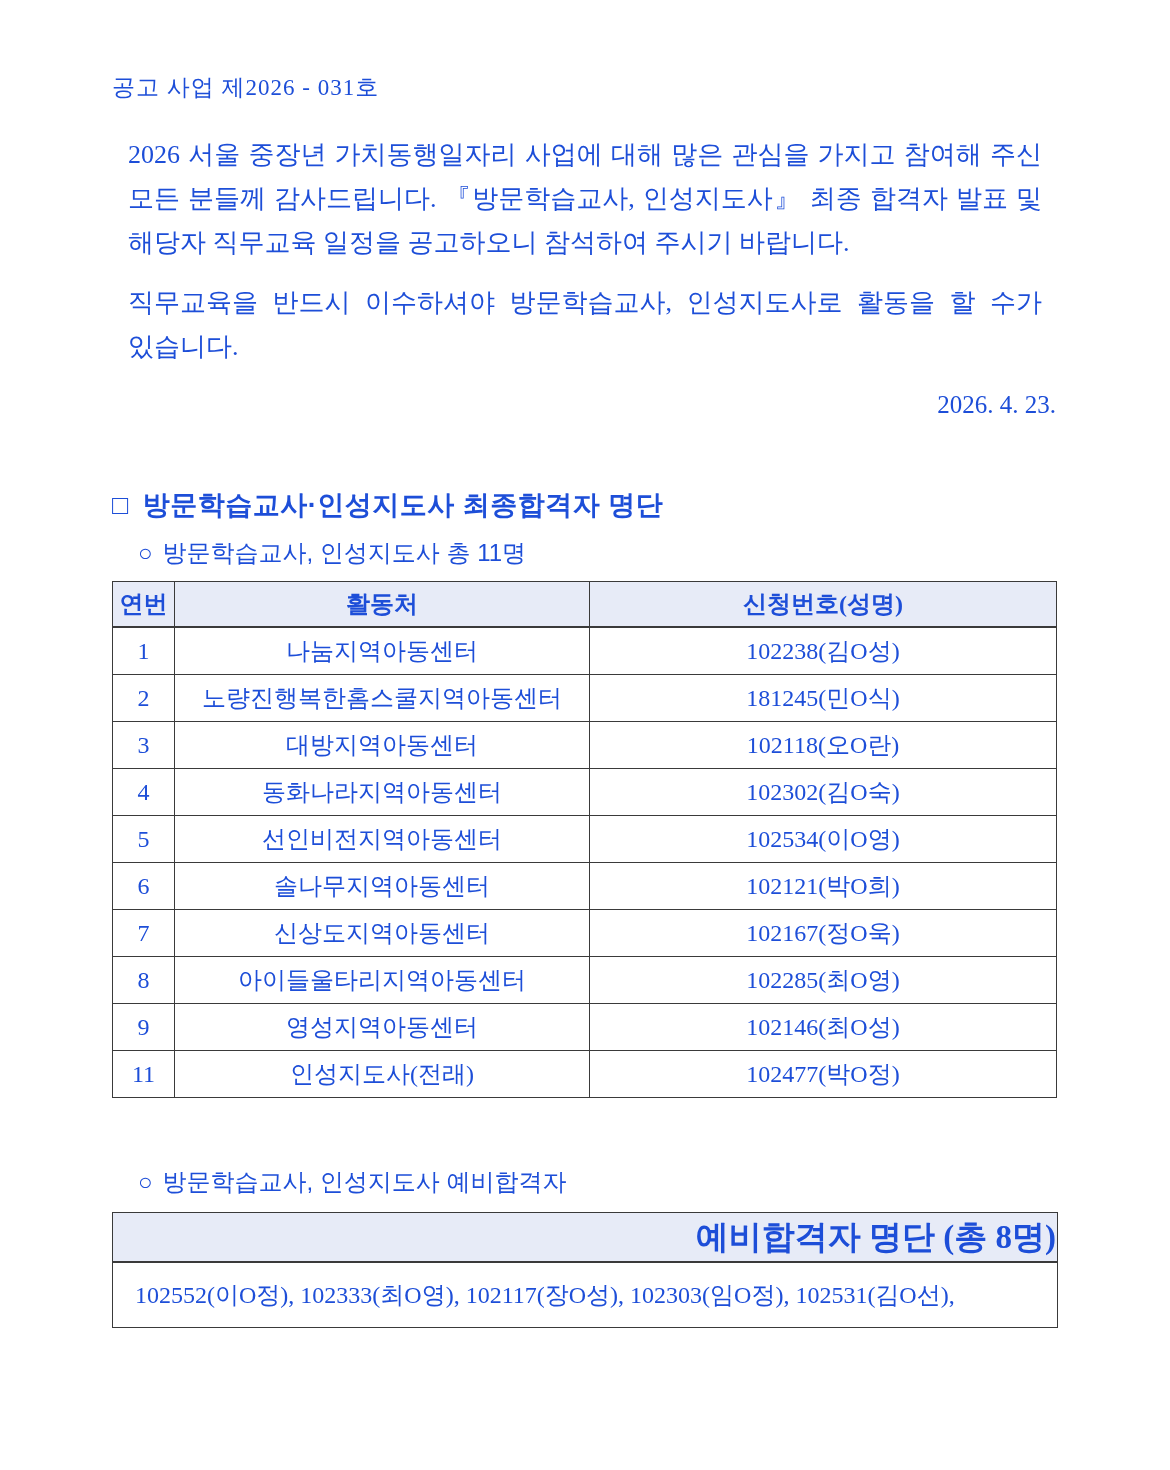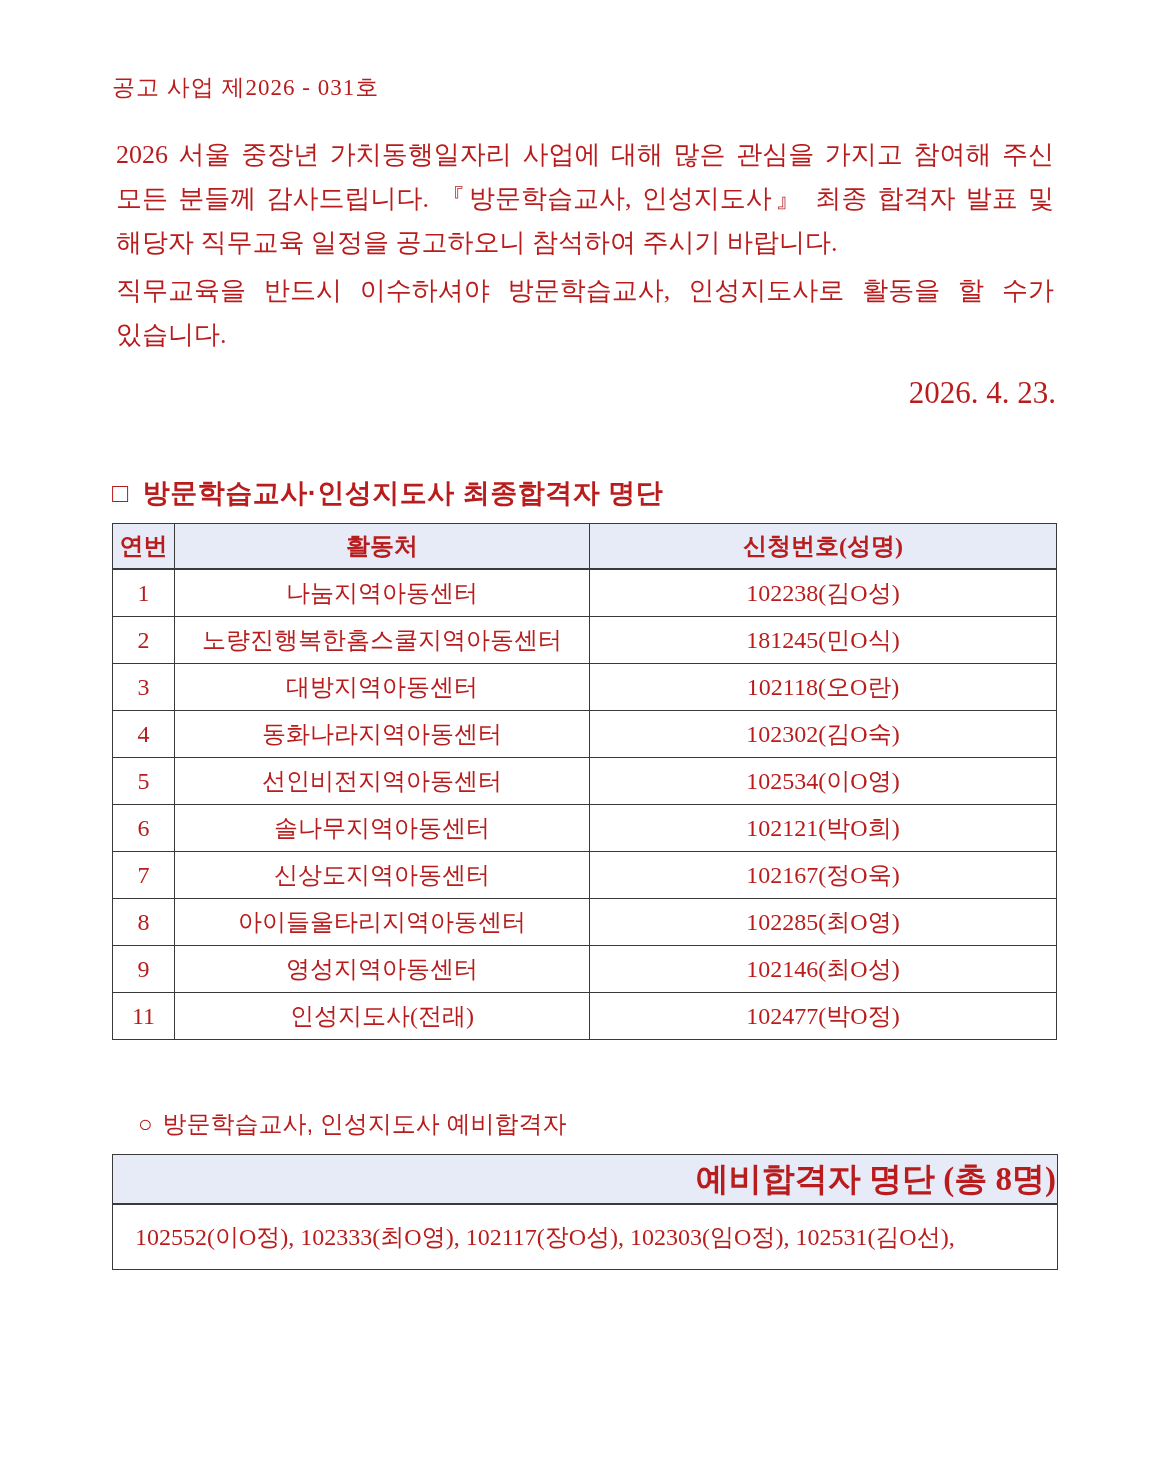--- a/index.html
+++ b/index.html
@@ -7,21 +7,21 @@
     padding: 0;
     background: #ffffff;
   }
   .page {
     position: relative;
     width: 1170px;
     height: 1470px;
     box-sizing: border-box;
     padding: 72px 112px 0 112px;
     background: #ffffff;
-    color: #b91c1c;
+    color: #1d4ed8;
     font-family: "Liberation Serif", "DejaVu Serif", serif;
     overflow: hidden;
   }
   .doc-number {
     font-size: 23px;
     letter-spacing: 1px;
   }
   .title-block {
     margin-top: 34px;
     text-align: center;
@@ -30,25 +30,25 @@
     line-height: 50px;
     letter-spacing: 1px;
   }
   .body-block {
     margin-top: 30px;
     font-size: 26px;
     line-height: 44px;
     text-align: justify;
     word-break: keep-all;
   }
-  .body-block p { margin: 4px; }
+  .body-block p { margin: 16px; }
   .date-line {
     margin-top: 16px;
     text-align: right;
-    font-size: 31px;
+    font-size: 25px;
     line-height: 40px;
     padding-right: 2px;
   }
   .signer-line {
     text-align: right;
     font-size: 27px;
     line-height: 42px;
     letter-spacing: 9px;
     padding-right: 2px;
   }
@@ -141,20 +141,23 @@
     <p>2026 서울 중장년 가치동행일자리 사업에 대해 많은 관심을 가지고 참여해 주신 모든 분들께 감사드립니다. 『방문학습교사, 인성지도사』 최종 합격자 발표 및 해당자 직무교육 일정을 공고하오니 참석하여 주시기 바랍니다.</p>
     <p>직무교육을 반드시 이수하셔야 방문학습교사, 인성지도사로 활동을 할 수가 있습니다.</p>
   </div>
 
   <div class="date-line">2026. 4. 23.</div>
 
   <div class="section-heading">
     <span class="marker">□</span><span>방문학습교사·인성지도사 최종합격자 명단</span>
   </div>
 
+  <div class="sub-bullet">
+    <span class="marker">○</span><span>방문학습교사, 인성지도사 총 11명</span>
+  </div>
 
   <table class="doc-table">
     <colgroup>
       <col class="col-no">
         <col class="col-place">
         <col class="col-app">
     </colgroup>
     <thead>
       <tr>
         <th>연번</th>

